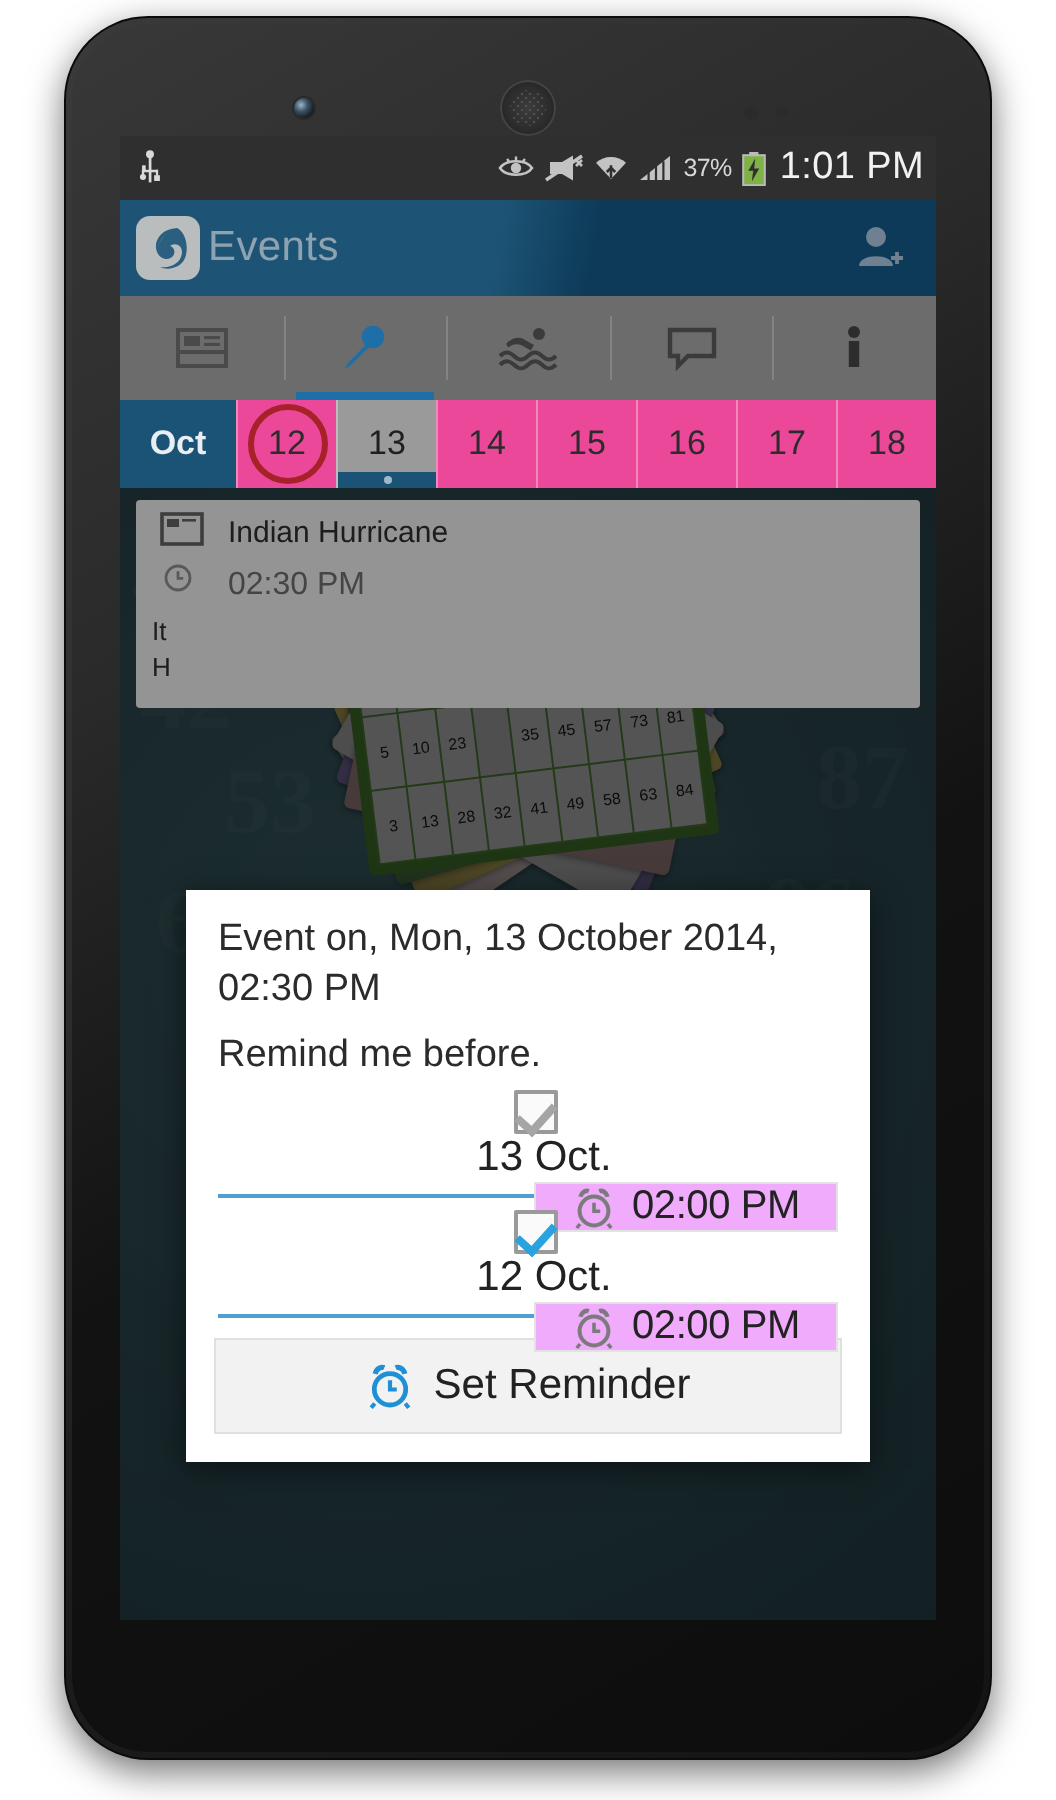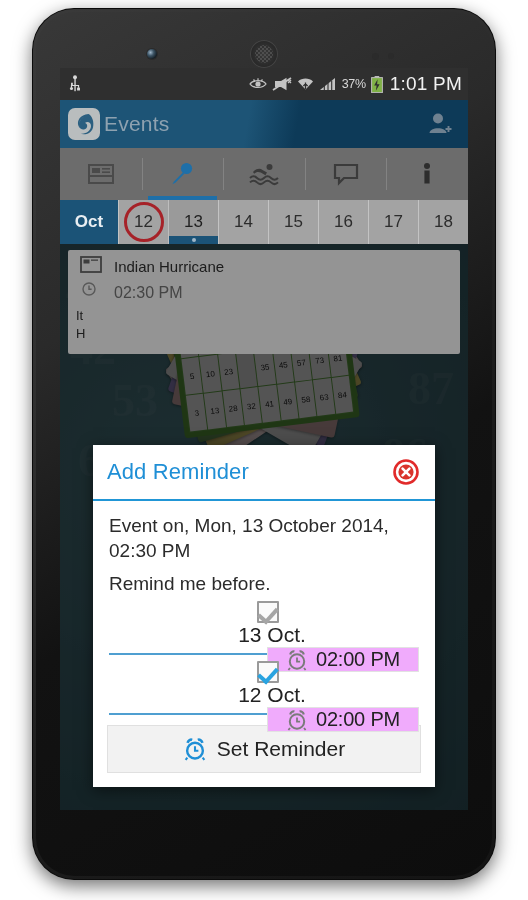--- a/index.html
+++ b/index.html
@@ -103,21 +103,21 @@
   }
 
   
   #date-strip { height: 44px; background: #1b5377; display: flex; position: relative; }
   #month-cell {
     width: 58px; display: flex; align-items: center; justify-content: center;
     color: #e9eef2; font-size: 17px; font-weight: bold; flex: none;
   }
   .date-cell {
     flex: 1; position: relative; display: flex; align-items: center; justify-content: center;
-    font-size: 17px; color: #2c2c2c; background: #a3a3a3;
+    font-size: 17px; color: #2c2c2c; background: #ec4899;
     border-left: 1px solid rgba(255,255,255,.35);
   }
   .date-cell.today::before {
     content: ""; position: absolute; left: 50%; top: 50%;
     transform: translate(-50%,-50%);
     width: 34px; height: 34px; border-radius: 50%;
     border: 3px solid #a62228;
   }
   .date-cell.today > span { position: relative; }
   .date-cell.selected { background: #9a9a9a; color: #1f1f1f; }
@@ -420,30 +420,20 @@
         <path d="M7 3.6 v3.6 h2.6" fill="none" stroke="#999" stroke-width="1.4"></path>
       </svg>
       <div id="list-card-time">02:30 PM</div>
       <div id="list-card-l1">It</div>
       <div id="list-card-l2">H</div>
     </div>
 
     <div id="scrim"></div>
 
     <div id="dialog">
-      <div id="dialog-header">
-        <div id="dialog-title">Add Reminder</div>
-        <div id="dialog-close">
-          <svg width="28" height="28" viewBox="0 0 28 28">
-            <circle cx="14" cy="14" r="11.5" fill="#ffffff" stroke="#e12a2a" stroke-width="2.6"></circle>
-            <circle cx="14" cy="14" r="7.6" fill="#d9342c"></circle>
-            <path d="M10.6 10.6 L17.4 17.4 M17.4 10.6 L10.6 17.4" stroke="#ffffff" stroke-width="2.6" stroke-linecap="round"></path>
-          </svg>
-        </div>
-      </div>
 
       <div id="dialog-body">
         <div id="event-line">Event on, Mon, 13 October 2014, 02:30 PM</div>
         <div id="remind-line">Remind me before.</div>
 
         <div class="reminder-row">
           <div class="chk gray"></div>
           <div class="row-label">13 Oct.</div>
           <div class="time-btn">
             <svg width="22" height="22" viewBox="0 0 22 22">

